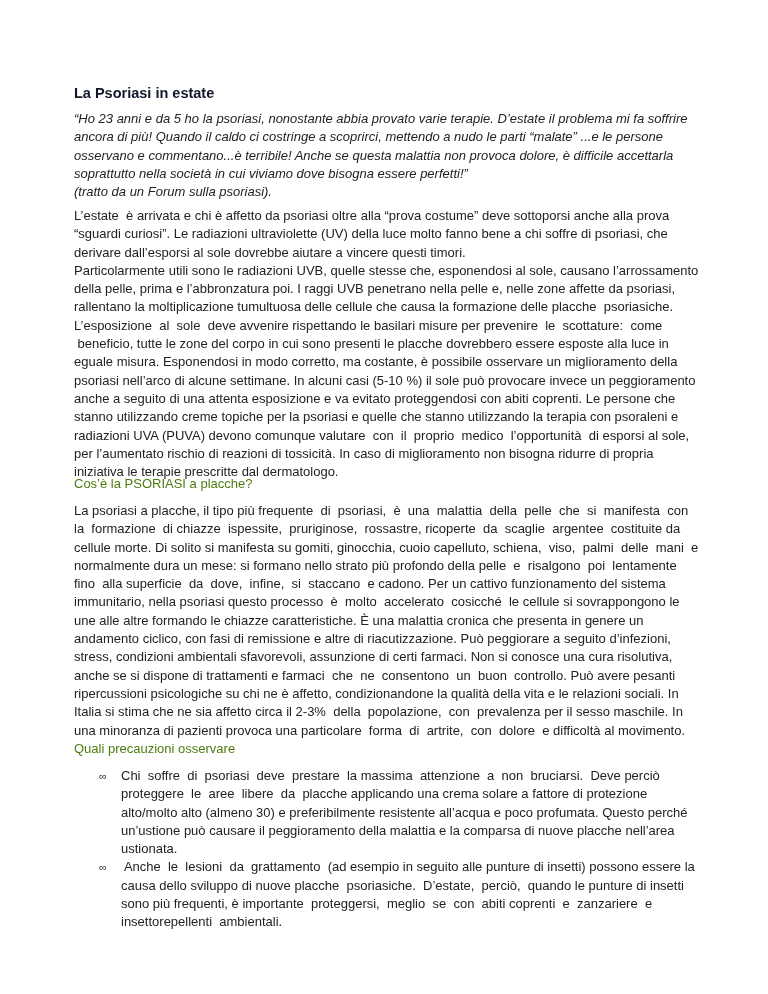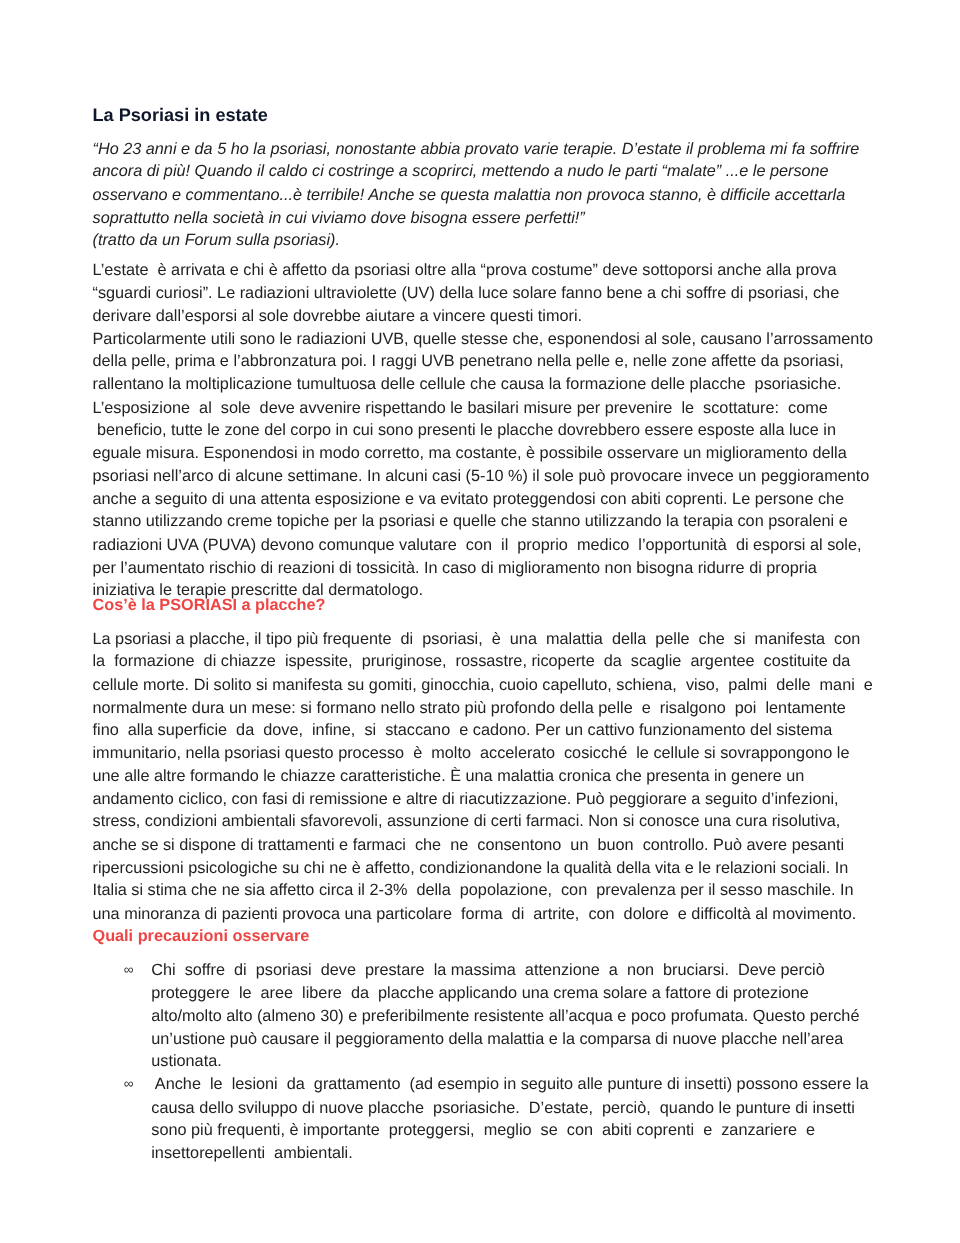--- a/index.html
+++ b/index.html
@@ -9,42 +9,42 @@
       font-family: "Liberation Sans", sans-serif;
       font-size: 13px; line-height: 18.3px; color: #222222;
     }
     .title {
       position: absolute; top: 84px; left: 0;
       font-weight: bold; font-size: 14.5px; color: #0f172a; white-space: nowrap;
     }
     .block { position: absolute; left: 0; width: 630px; }
     .line { white-space: pre; display: block; height: 18.3px; }
     .quote .line { font-style: italic; }
-    .h2 { position: absolute; left: 0; font-weight: bold; font-size: 13px; color: #ef4444; white-space: nowrap; }
+    .h2 { position: absolute; left: 0; font-weight: normal; font-size: 13px; color: #4d7c0f; white-space: nowrap; }
     .bullets { position: absolute; left: 0; width: 640px; }
     .bullet-item { position: relative; padding-left: 47px; }
     .bullet-glyph { position: absolute; left: 25px; top: 0; font-size: 11px; color: #333; }
   </style>
 </head>
 <body>
 
 <div class="page">
   <div class="title">La Psoriasi in estate</div>
 
   <div class="block quote" style="top:110px;">
     <span class="line">“Ho 23 anni e da 5 ho la psoriasi, nonostante abbia provato varie terapie. D’estate il problema mi fa soffrire</span>
     <span class="line">ancora di più! Quando il caldo ci costringe a scoprirci, mettendo a nudo le parti “malate” ...e le persone</span>
-    <span class="line">osservano e commentano...è terribile! Anche se questa malattia non provoca stanno, è difficile accettarla</span>
+    <span class="line">osservano e commentano...è terribile! Anche se questa malattia non provoca dolore, è difficile accettarla</span>
     <span class="line">soprattutto nella società in cui viviamo dove bisogna essere perfetti!”</span>
     <span class="line">(tratto da un Forum sulla psoriasi).</span>
   </div>
 
   <div class="block" style="top:207px;">
     <span class="line">L’estate  è arrivata e chi è affetto da psoriasi oltre alla “prova costume” deve sottoporsi anche alla prova</span>
-    <span class="line">“sguardi curiosi”. Le radiazioni ultraviolette (UV) della luce solare fanno bene a chi soffre di psoriasi, che</span>
+    <span class="line">“sguardi curiosi”. Le radiazioni ultraviolette (UV) della luce molto fanno bene a chi soffre di psoriasi, che</span>
     <span class="line">derivare dall’esporsi al sole dovrebbe aiutare a vincere questi timori.</span>
     <span class="line">Particolarmente utili sono le radiazioni UVB, quelle stesse che, esponendosi al sole, causano l’arrossamento</span>
     <span class="line">della pelle, prima e l’abbronzatura poi. I raggi UVB penetrano nella pelle e, nelle zone affette da psoriasi,</span>
     <span class="line">rallentano la moltiplicazione tumultuosa delle cellule che causa la formazione delle placche  psoriasiche.</span>
     <span class="line">L’esposizione  al  sole  deve avvenire rispettando le basilari misure per prevenire  le  scottature:  come</span>
     <span class="line"> beneficio, tutte le zone del corpo in cui sono presenti le placche dovrebbero essere esposte alla luce in</span>
     <span class="line">eguale misura. Esponendosi in modo corretto, ma costante, è possibile osservare un miglioramento della</span>
     <span class="line">psoriasi nell’arco di alcune settimane. In alcuni casi (5-10 %) il sole può provocare invece un peggioramento</span>
     <span class="line">anche a seguito di una attenta esposizione e va evitato proteggendosi con abiti coprenti. Le persone che</span>
     <span class="line">stanno utilizzando creme topiche per la psoriasi e quelle che stanno utilizzando la terapia con psoraleni e</span>

